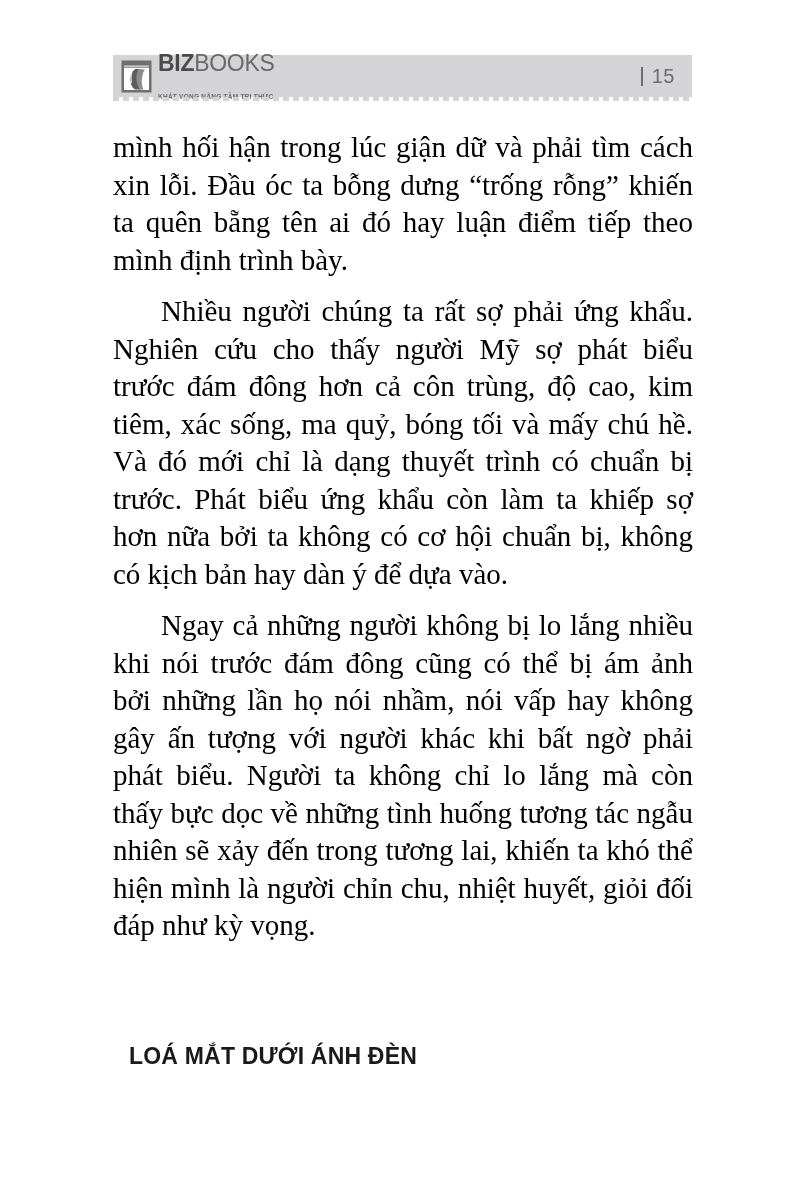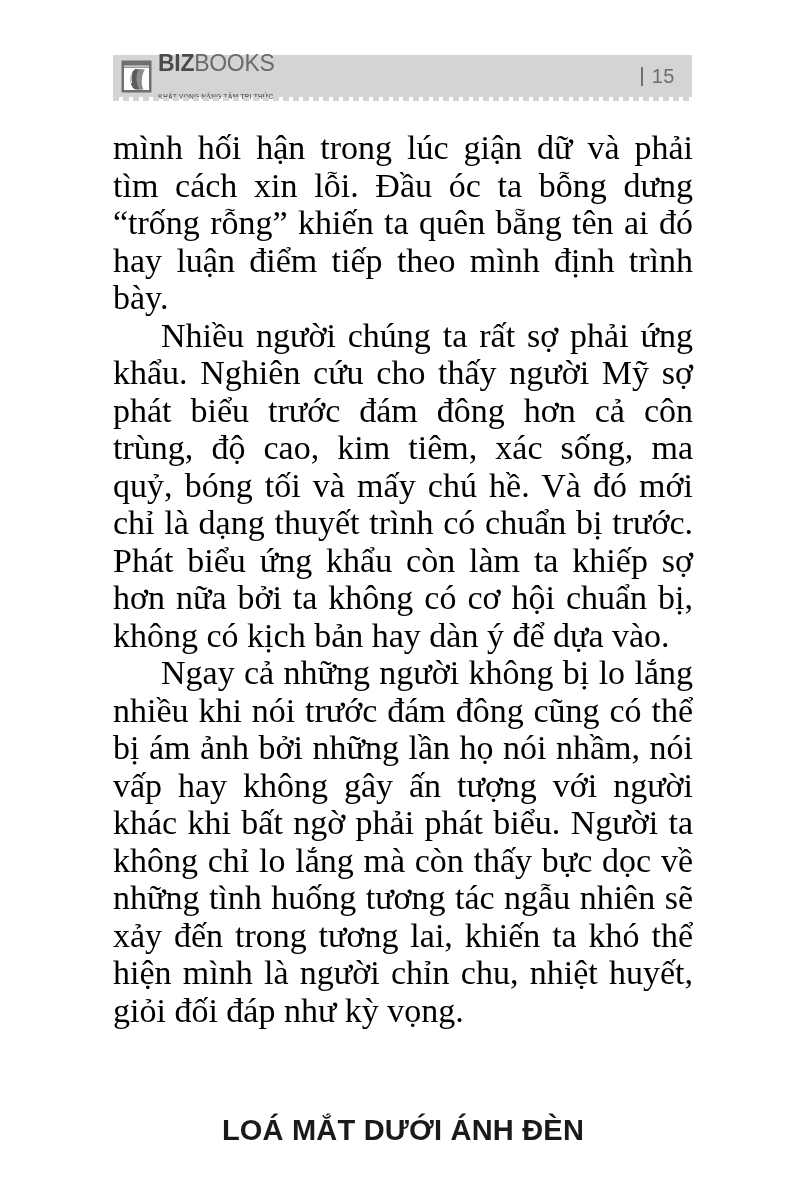--- a/index.html
+++ b/index.html
@@ -118,41 +118,41 @@
   
   .content {
     position: absolute;
     left: 113px;
     top: 129px;
     width: 580px;
   }
 
   p.body-para {
     margin: 0;
-    font-size: 34px;
+    font-size: 29px;
     line-height: 37.5px;
     text-align: justify;
     text-indent: 48px;
     hyphens: none;
   }
   p.body-para.no-indent {
     text-indent: 0;
   }
   p.body-para + p.body-para {
-    margin-top: 0;
+    margin-top: 14px;
   }
 
   h2.section-heading {
     font-family: "Liberation Sans", "DejaVu Sans", sans-serif;
     font-weight: bold;
-    font-size: 29px;
+    font-size: 23px;
     letter-spacing: 0.2px;
     color: #1a1a1a;
-    margin: 3px;
-    text-align: center;
+    margin: 16px;
+    text-align: left;
   }
 
   .gap-before-heading { height: 82px; }
   .gap-after-heading  { height: 46px; }
 </style>
 </head>
 <body>
 
 <div class="page">
 

